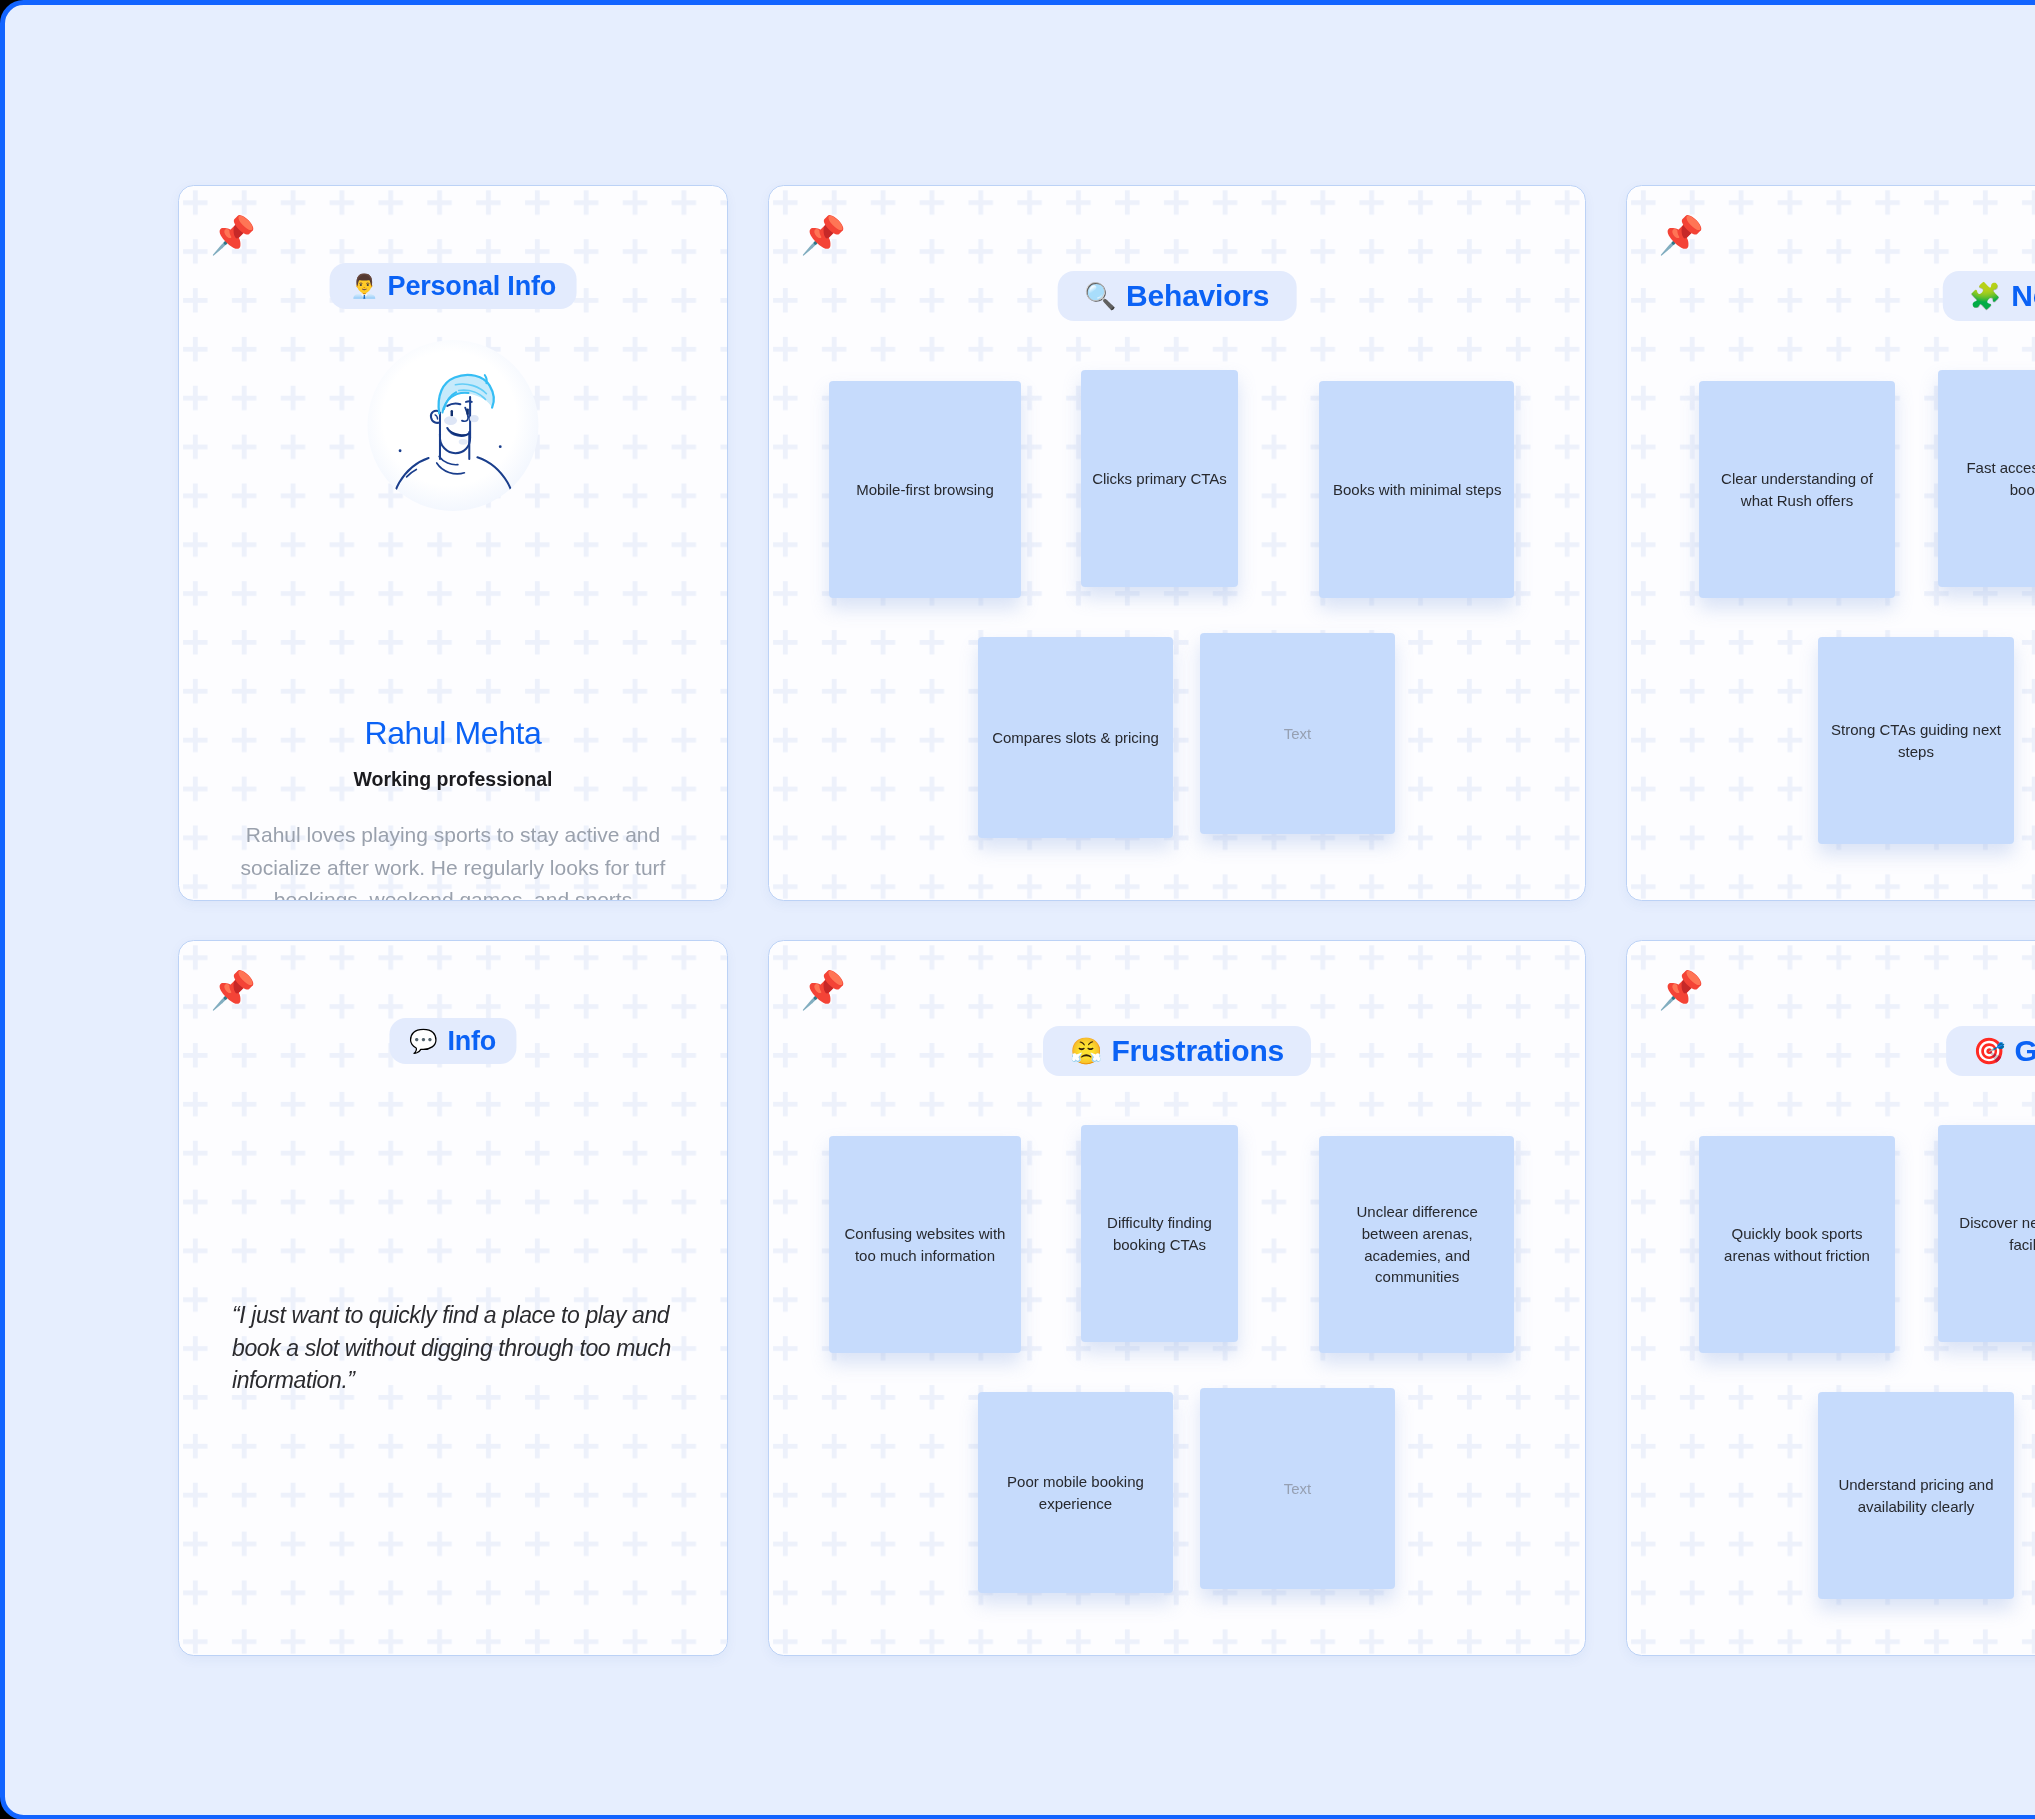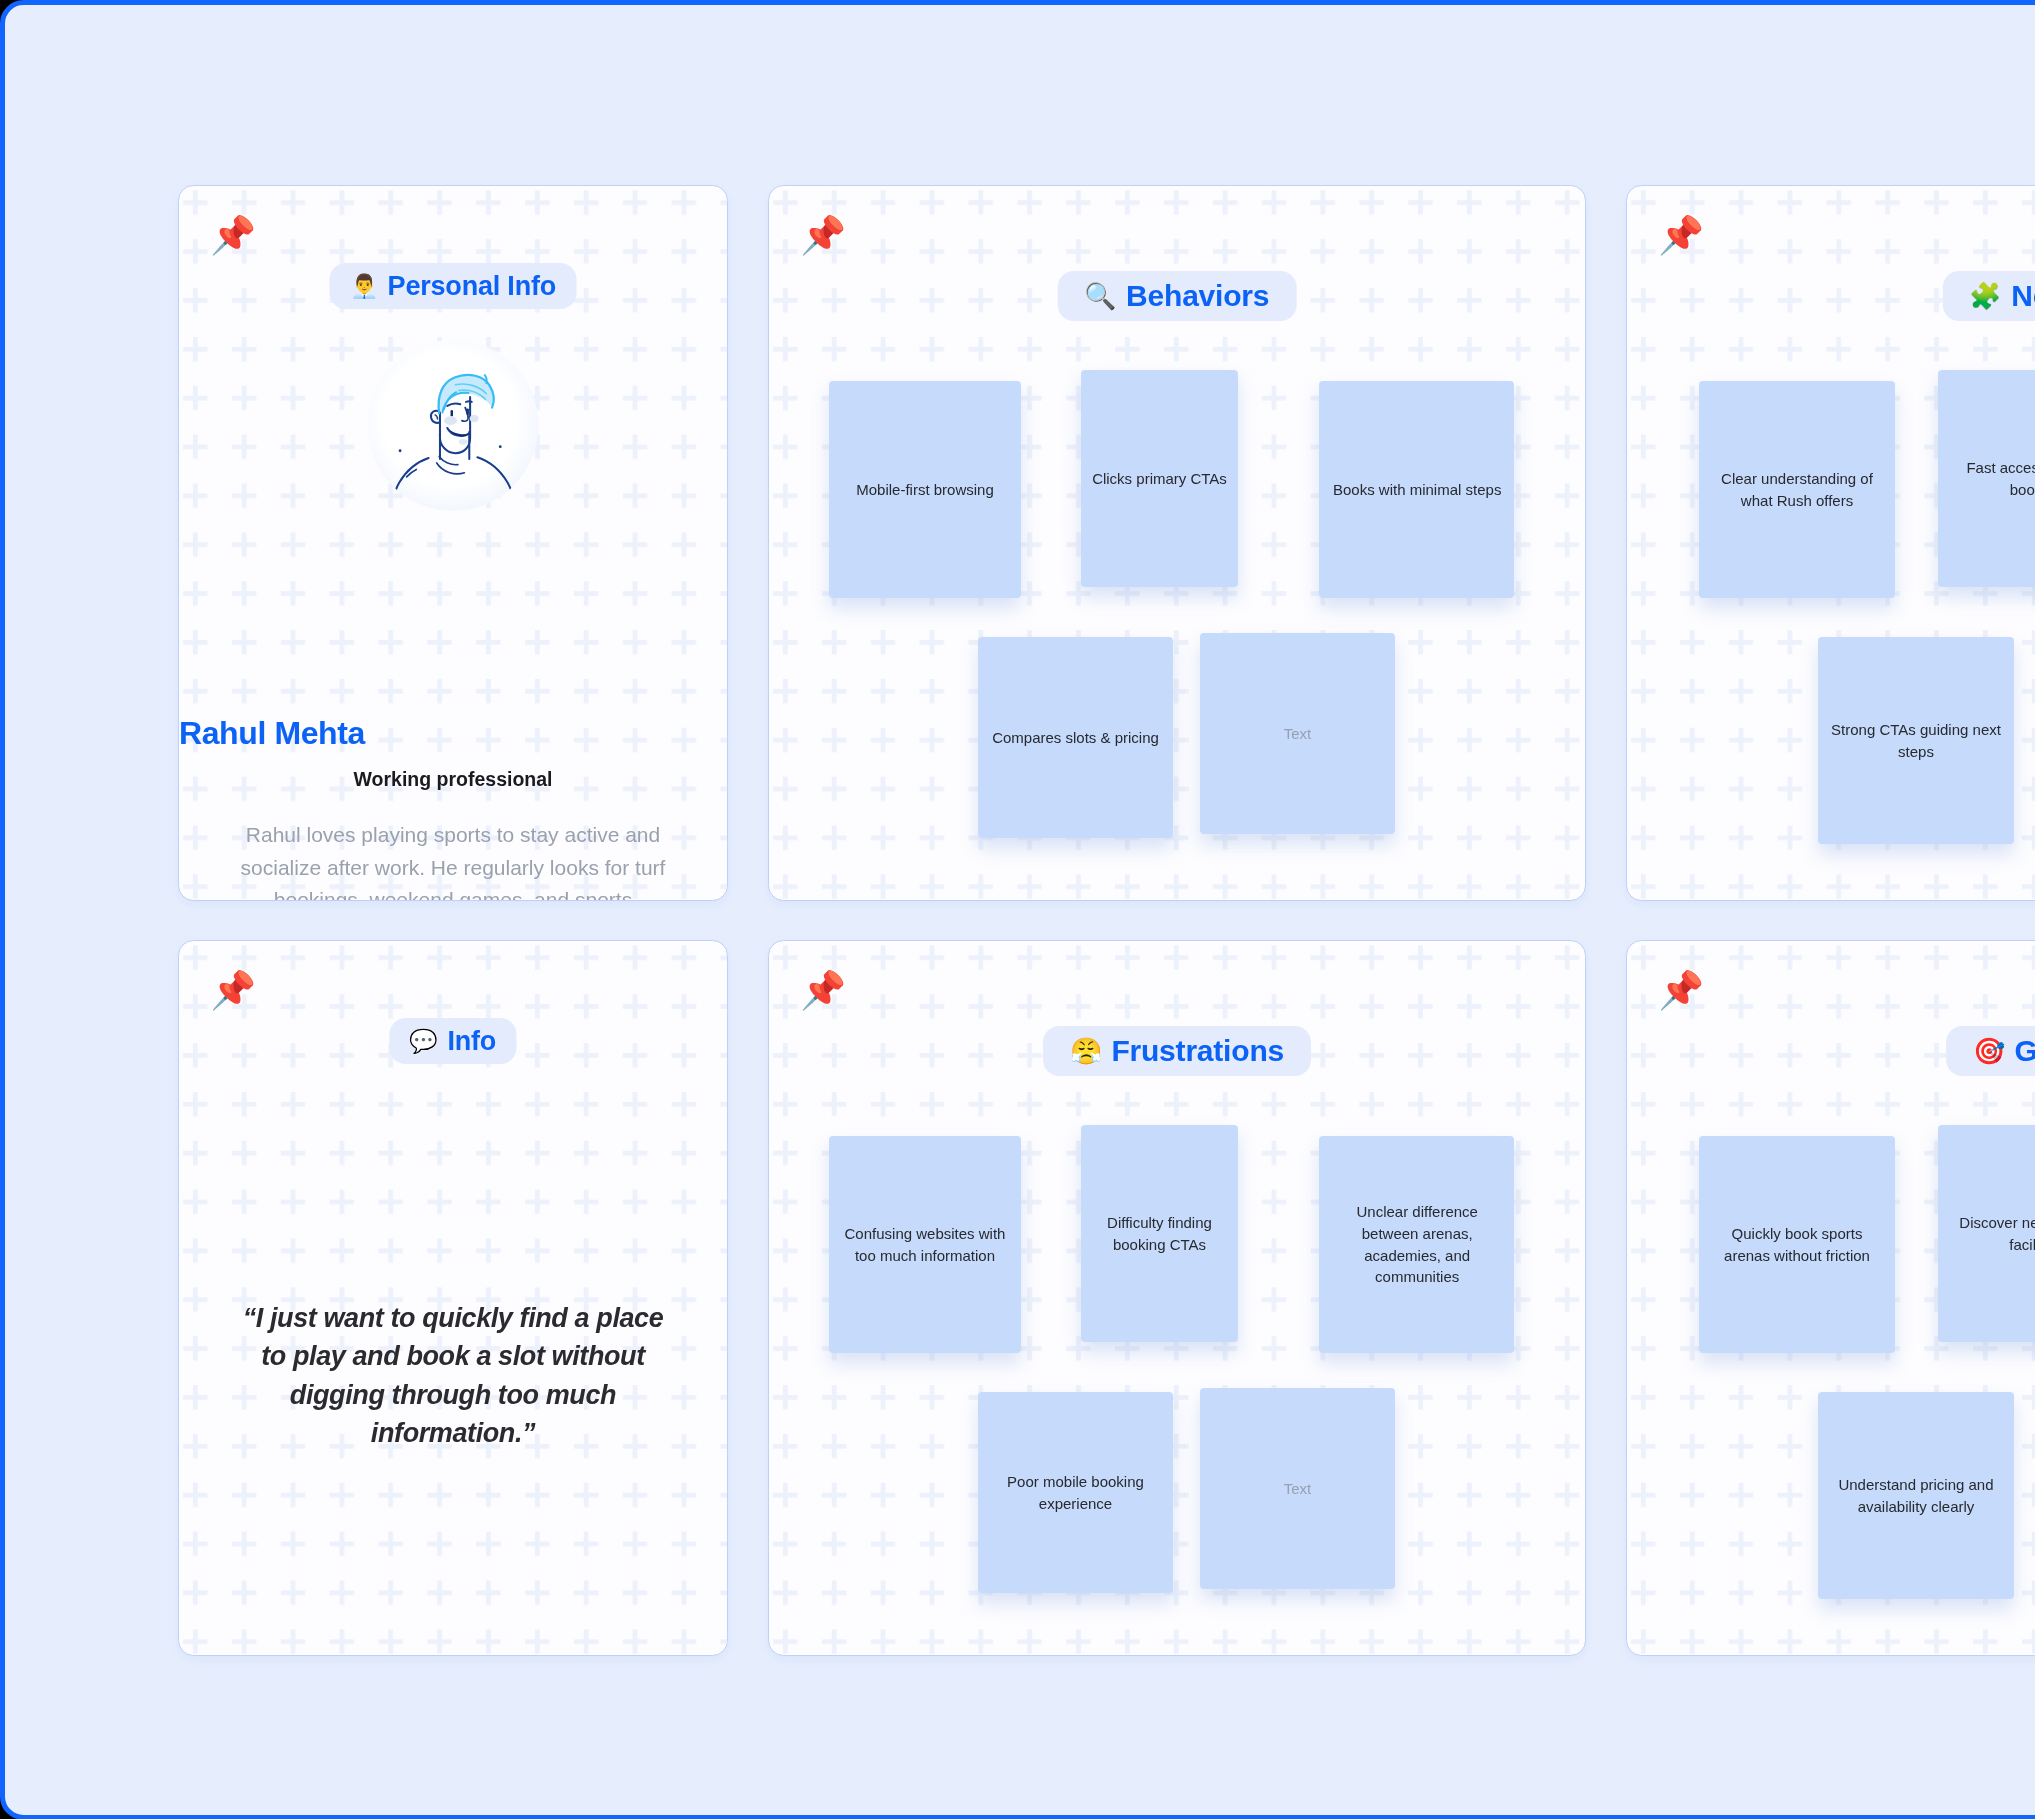--- a/index.html
+++ b/index.html
@@ -106,23 +106,23 @@
     align-items: flex-end;
     justify-content: center;
     overflow: hidden;
   }
   .avatar-wrap svg { width: 171px; height: 171px; display: block; }
 
   .person-name {
     position: absolute;
     top: 529px;
     left: 0; right: 0;
-    text-align: left;
+    text-align: center;
     font-size: 32px;
-    font-weight: 700;
+    font-weight: 400;
     color: #0B62F5;
     letter-spacing: -0.4px;
   }
   .person-role {
     position: absolute;
     top: 582px;
     left: 0; right: 0;
     text-align: center;
     font-size: 19.5px;
     font-weight: 600;
@@ -139,25 +139,24 @@
     color: #9AA1AD;
     font-weight: 500;
   }
 
   
   .quote-text {
     position: absolute;
     top: 358px;
     left: 53px;
     right: 53px;
-    text-align: center;
-    font-size: 27px;
+    font-size: 23px;
     line-height: 1.42;
     font-style: italic;
-    font-weight: 700;
+    font-weight: 400;
     color: #2B2B2F;
     letter-spacing: -0.4px;
   }
 
   
   .sticky-area { position: absolute; inset: 0; }
   .sticky {
     position: absolute;
     background: #C6DBFC;
     border-radius: 4.1px;

